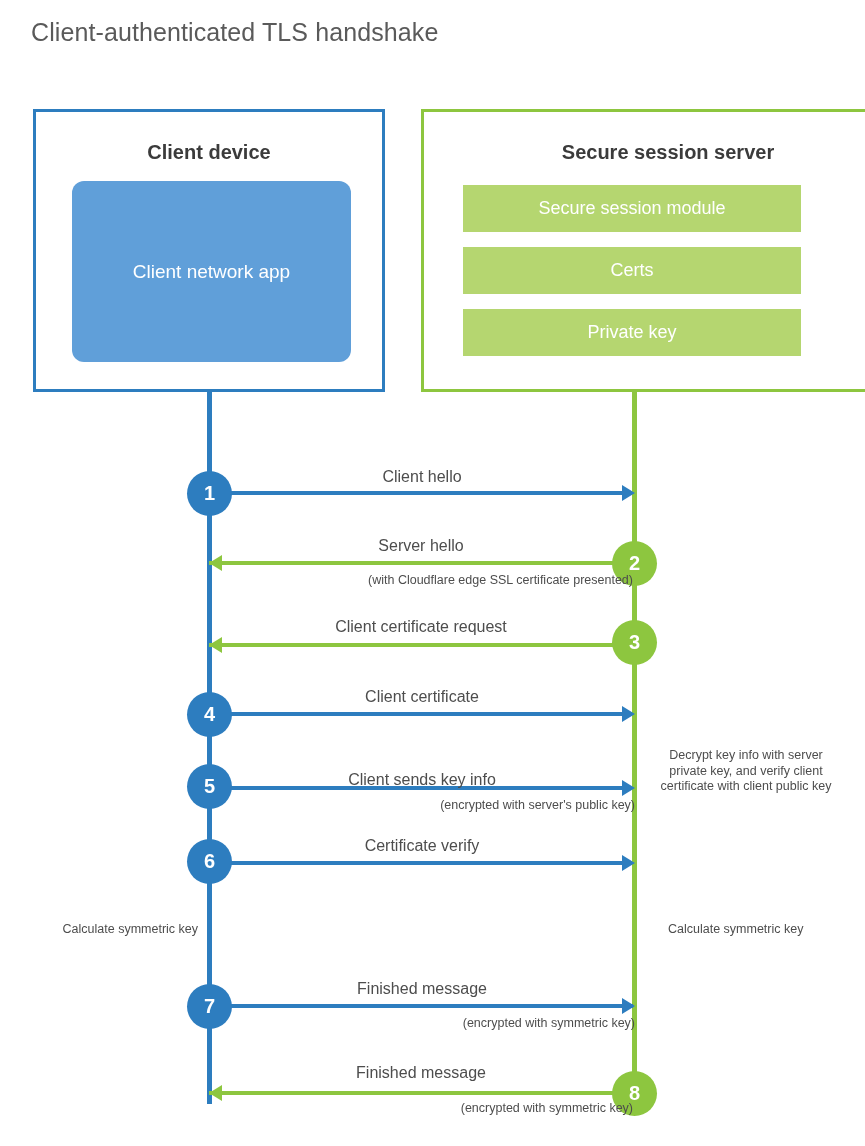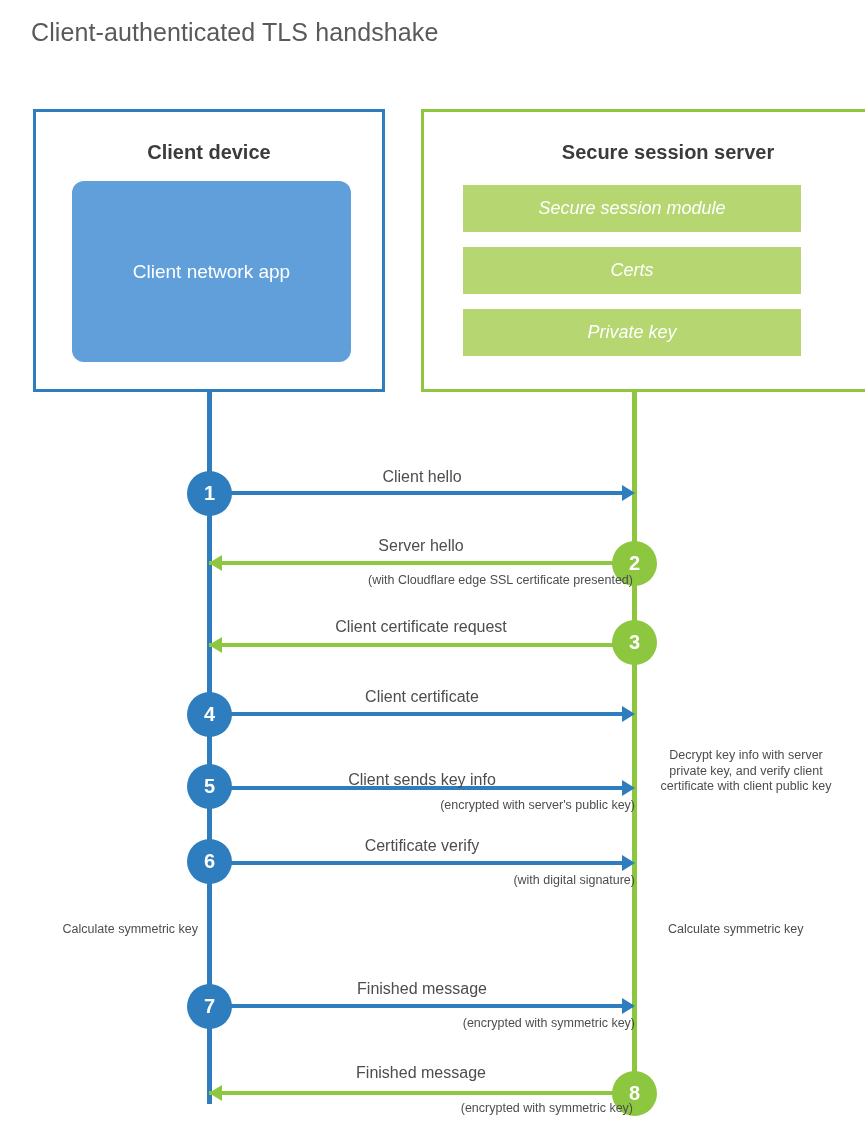--- a/index.html
+++ b/index.html
@@ -76,21 +76,20 @@
     left: 39px;
     width: 338px;
     height: 47px;
     background: #b5d670;
     color: #ffffff;
     font-size: 18px;
     display: flex;
     align-items: center;
     justify-content: center;
     text-align: center;
-    font-style: italic;
   }
   #server-item-0 { top: 73px; }
   #server-item-1 { top: 135px; }
   #server-item-2 { top: 197px; }
 
   
   .lifeline {
     position: absolute;
     width: 5px;
   }
@@ -234,21 +233,20 @@
   <div class="msg-line blue" style="left:209px; top:786px; width:416px;"></div>
   <div class="arrow-head right" style="left:622px; top:780px;"></div>
   <div class="step-circle blue" style="left:187px; top:764px;">5</div>
   <div class="msg-label" style="left:209px; top:771px; width:426px;">Client sends key info</div>
   <div class="msg-sub" style="left:209px; top:798px; width:426px;">(encrypted with server's public key)</div>
 
   <div class="msg-line blue" style="left:209px; top:861px; width:416px;"></div>
   <div class="arrow-head right" style="left:622px; top:855px;"></div>
   <div class="step-circle blue" style="left:187px; top:839px;">6</div>
   <div class="msg-label" style="left:209px; top:837px; width:426px;">Certificate verify</div>
-  <div class="msg-sub" style="left:209px; top:873px; width:426px;">(with digital signature)</div>
 
   <div class="msg-line blue" style="left:209px; top:1004px; width:424px;"></div>
   <div class="arrow-head right" style="left:622px; top:998px;"></div>
   <div class="step-circle blue" style="left:187px; top:984px;">7</div>
   <div class="msg-label" style="left:209px; top:980px; width:426px;">Finished message</div>
   <div class="msg-sub" style="left:209px; top:1016px; width:426px;">(encrypted with symmetric key)</div>
 
   <div class="msg-line green" style="left:209px; top:1091px; width:424px;"></div>
   <div class="arrow-head left" style="left:209px; top:1085px;"></div>
   <div class="step-circle green" style="left:612px; top:1071px;">8</div>

